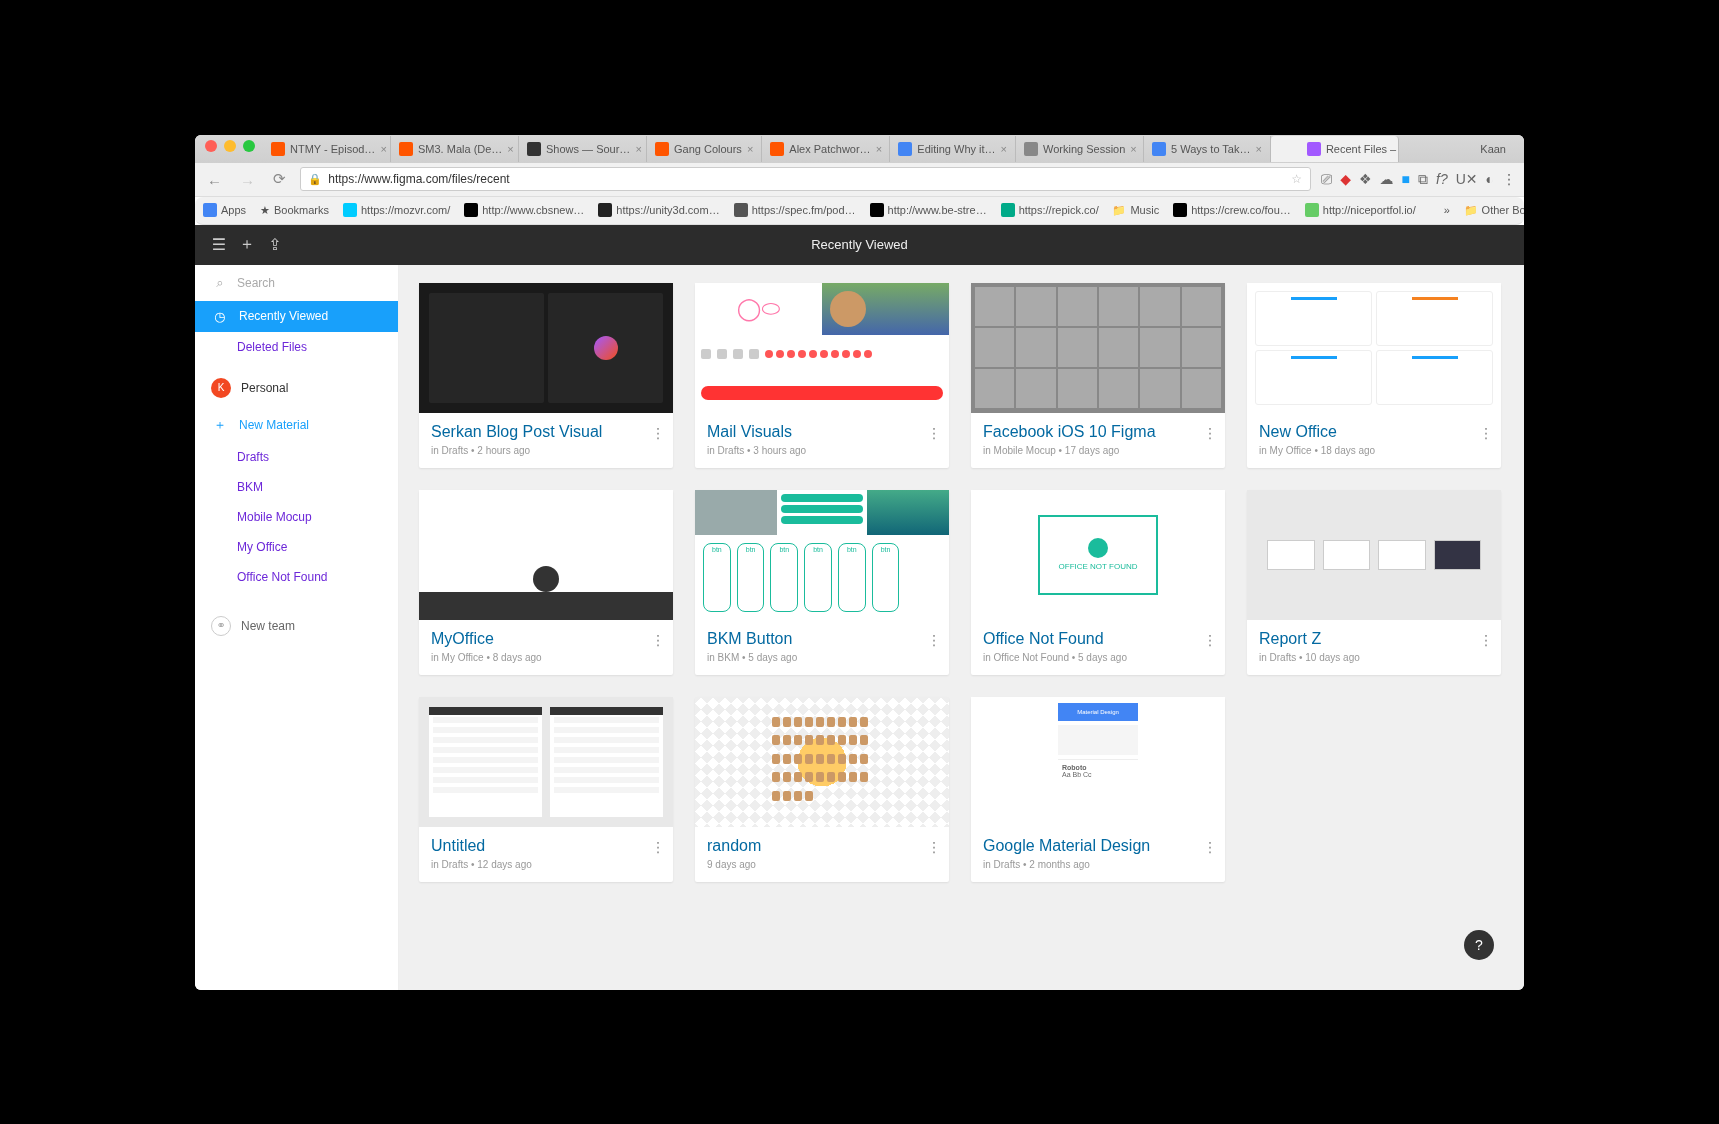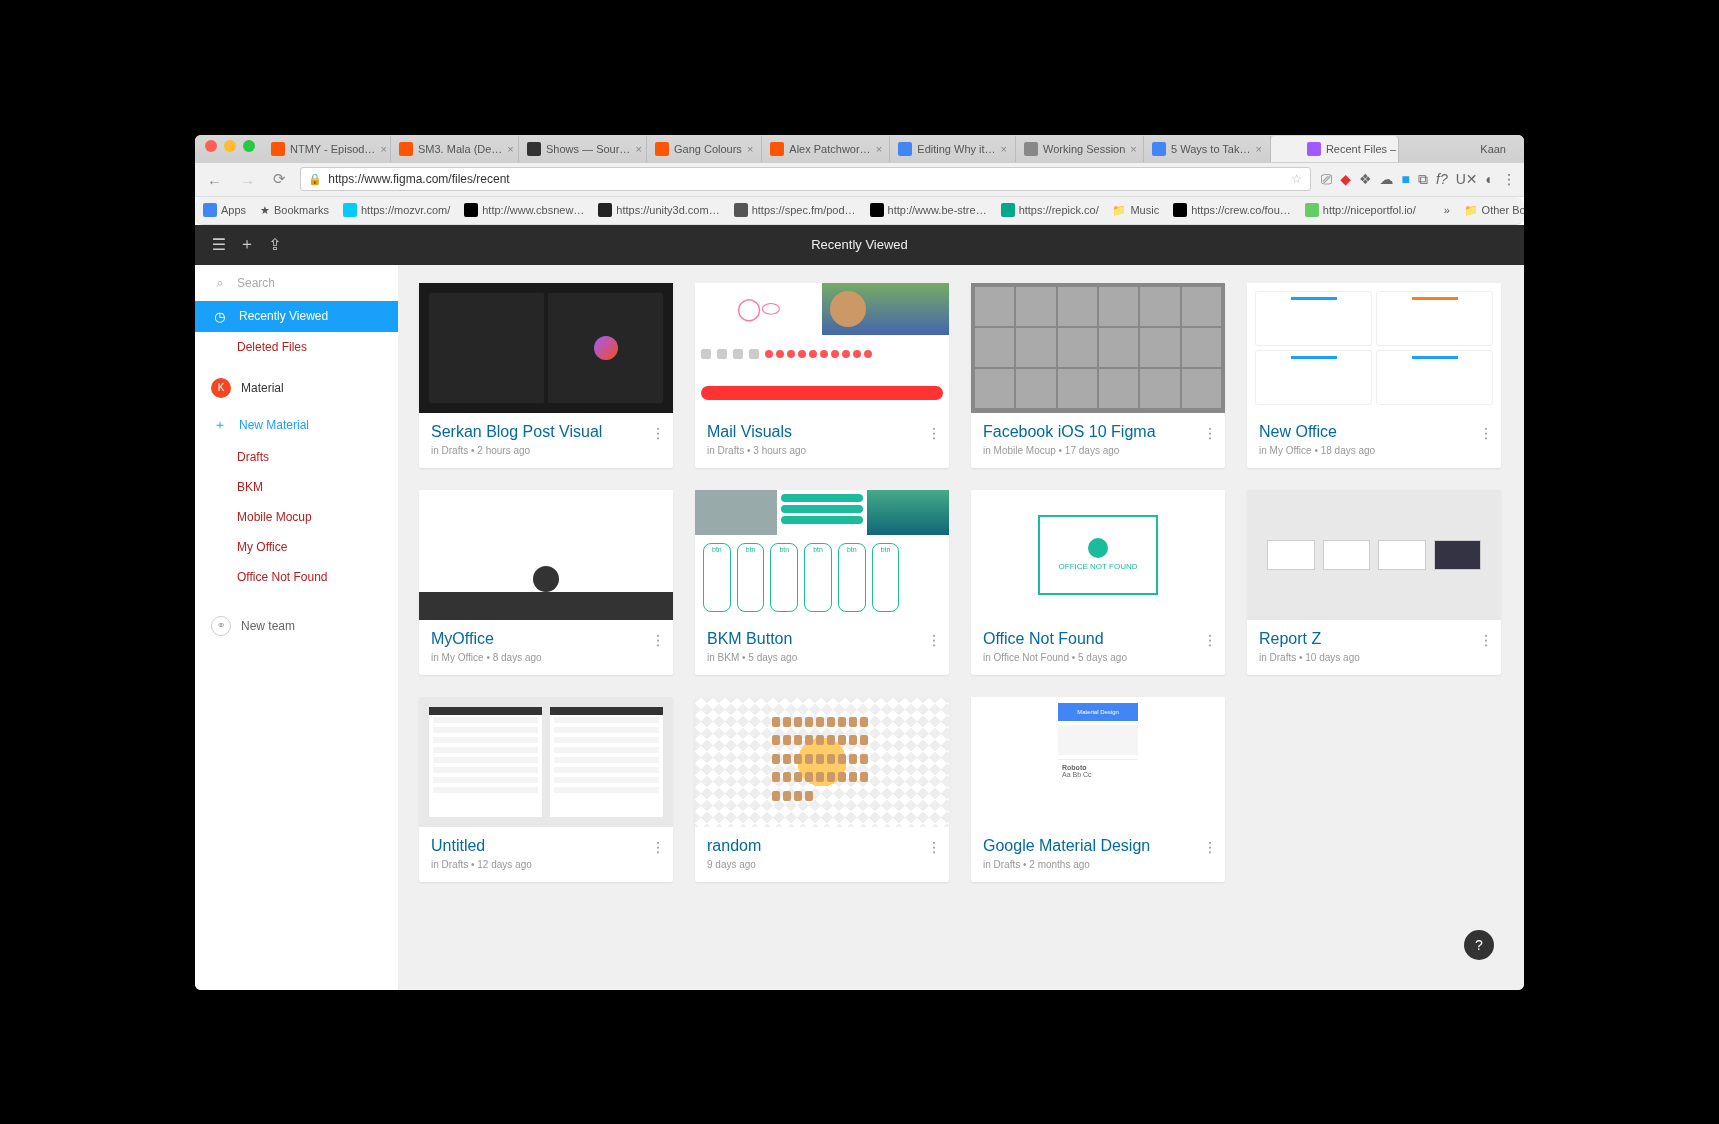--- a/index.html
+++ b/index.html
@@ -32,21 +32,21 @@
 
 
 .app { flex:1; display:flex; flex-direction:column; overflow:hidden; }
 .app-header { height:40px; background:#2c2c2c; color:#fff; display:flex; align-items:center; padding:0 10px; }
 .app-header .hbtn { width:28px; height:28px; display:flex; align-items:center; justify-content:center; color:#ccc; cursor:pointer; font-size:16px;}
 .app-header .title { flex:1; text-align:center; font-size:13px; color:#eee;}
 
 .app-body { flex:1; display:flex; overflow:hidden; }
 .sidebar { width:204px; background:#fff; border-right:1px solid #eee; overflow-y:auto; font-size:12px; color:#333; }
 .sb-search { display:flex; align-items:center; gap:10px; padding:10px 18px; color:#aaa; cursor:text;}
-.sb-item { display:flex; align-items:center; gap:12px; padding:8px 18px; cursor:pointer; color:#b91c1c;}
+.sb-item { display:flex; align-items:center; gap:12px; padding:8px 18px; cursor:pointer; color:#6d28d9;}
 .sb-item.active { background:#18a0fb; color:#fff; }
 .sb-item.blue { color:#18a0fb; }
 .sb-indent { padding-left: 42px;}
 .sb-section { display:flex; align-items:center; gap:10px; padding:10px 16px; margin-top:6px;}
 .avatar-k { width:20px; height:20px; background:#f24822; border-radius:50%; color:#fff; font-size:10px; display:flex; align-items:center; justify-content:center;}
 .team-ic { width:20px; height:20px; border:1px solid #ccc; border-radius:50%; display:flex; align-items:center; justify-content:center; color:#aaa; font-size:11px;}
 .sb-i { width:14px; display:inline-flex; justify-content:center; color:inherit; font-size:13px;}
 
 .content { flex:1; background:#f0f0f0; overflow:auto; padding:18px 20px;}
 .grid { display:grid; grid-template-columns: repeat(4, 254px); gap:22px 22px; }
@@ -255,21 +255,21 @@
         <div class="sb-item active">
           <span class="sb-i">◷</span>
           <span>Recently Viewed</span>
         </div>
         <div class="sb-item sb-indent">
           <span>Deleted Files</span>
         </div>
 
         <div class="sb-section">
           <div class="avatar-k">K</div>
-          <span>Material</span>
+          <span>Personal</span>
         </div>
         <div class="sb-item blue">
           <span class="sb-i">＋</span>
           <span>New Material</span>
         </div>
         <div id="projects-container">
               <div class="sb-item sb-indent">
                 <span>Drafts</span>
               </div>
               <div class="sb-item sb-indent">

